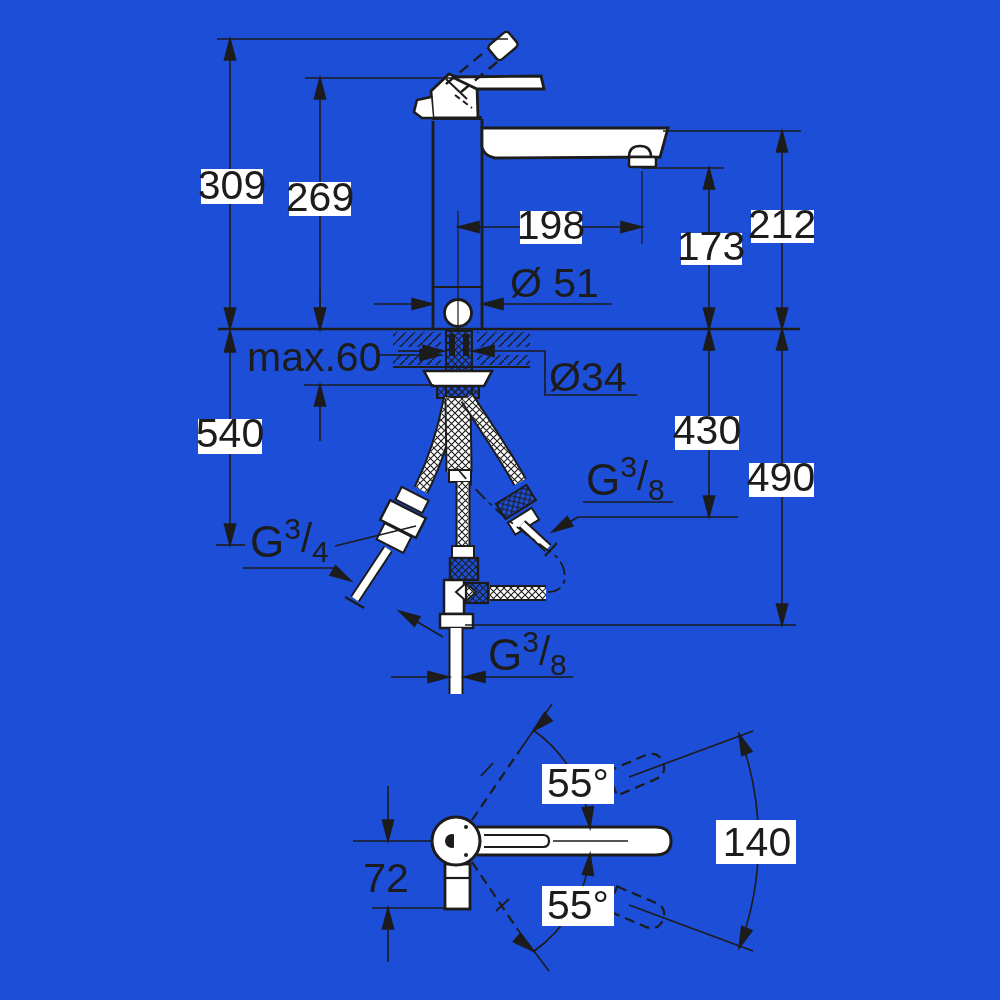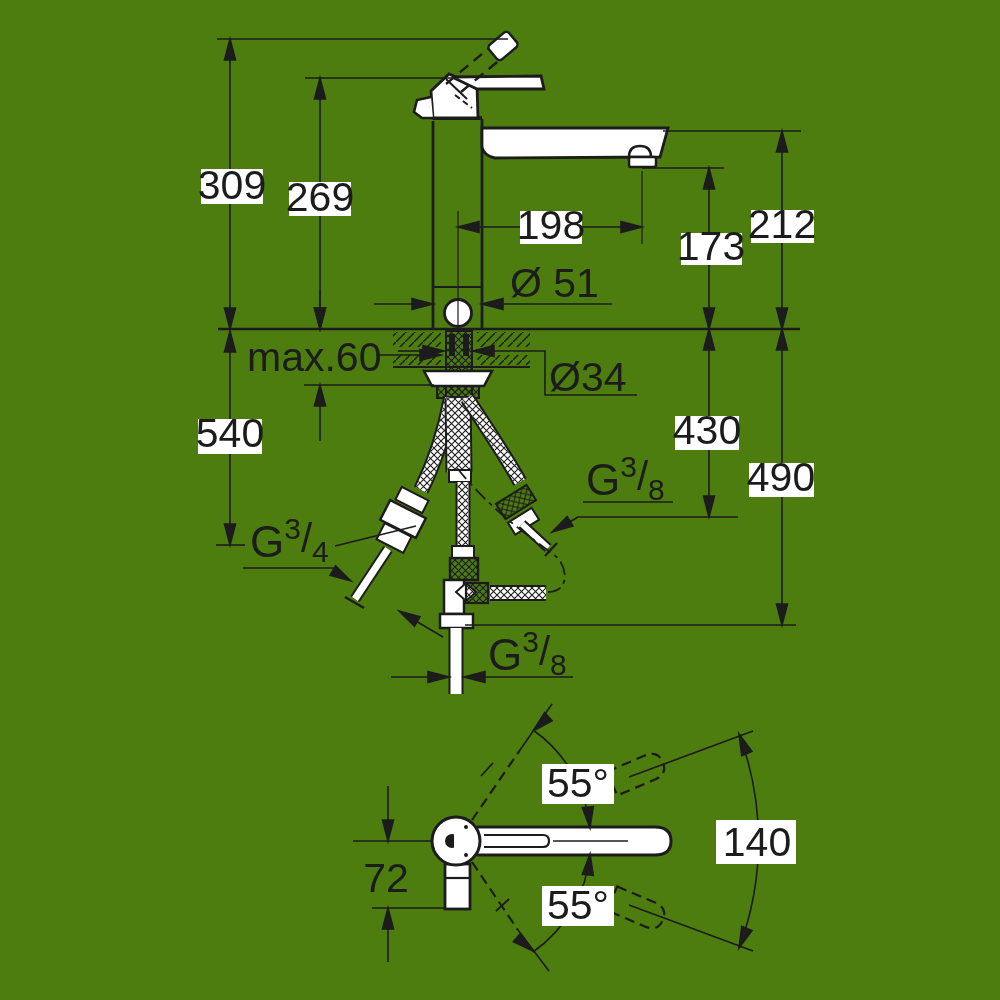--- a/index.html
+++ b/index.html
@@ -1,16 +1,16 @@
 <!DOCTYPE html>
 <html><head>
 <meta charset="utf-8">
 <style>
   html,body{margin:0;padding:0;background:#ffffff;}
-  .stage{position:relative;width:1000px;height:1000px;background:#4d7c0f;overflow:hidden;}
+  .stage{position:relative;width:1000px;height:1000px;background:#1d4ed8;overflow:hidden;}
   svg{display:block;}
   svg text{font-family:"Liberation Sans","DejaVu Sans",sans-serif;fill:#1c1c1c;}
   .dim{font-size:41px;}
   .gbase{font-size:44px;}
   .gsup{font-size:30px;}
   .gslash{font-size:40px;}
 </style>
 </head>
 <body>
 

